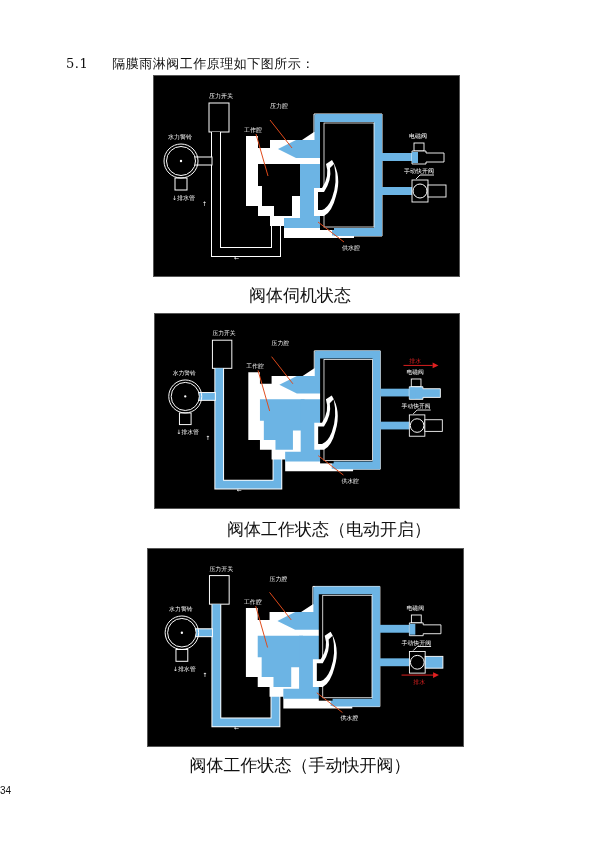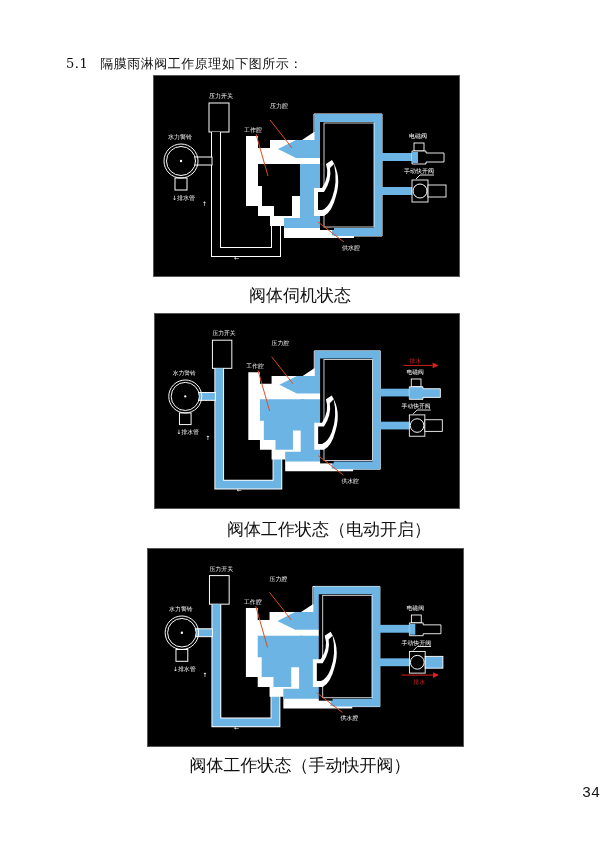--- a/index.html
+++ b/index.html
@@ -1,25 +1,25 @@
 <!DOCTYPE html>
 <html><head>
 <meta charset="utf-8">
 <style>
   html, body { margin: 0; padding: 0; background: #ffffff; }
   body { width: 600px; height: 848px; position: relative; overflow: hidden;
          font-family: "DejaVu Serif", "Liberation Serif", serif; color: #111; }
   .heading { position: absolute; left: 66px; top: 55px; font-size: 13px; letter-spacing: 0.5px; }
-  .heading .num { margin-right: 12px; }
+  .heading .num { margin-right: 24px; }
   .figure { position: absolute; background: #000; border: 1px solid #555; overflow: hidden; }
   .figure svg { display: block; width: 100%; height: 100%; }
   .caption { position: absolute; left: 0; width: 600px; text-align: center;
              font-family: "DejaVu Sans", "Liberation Sans", sans-serif; font-size: 17px; color: #111; }
-  .page-num { position: absolute; left: 0; width: 600px; top: 785px; text-align: right;
-              font-size: 15px; font-family: Liberation Mono, monospace; }
+  .page-num { position: absolute; left: 0; width: 600px; top: 785px; text-align: left;
+              font-size: 10px; font-family: Liberation Sans, sans-serif; }
   .lbl { font-family: "DejaVu Sans", sans-serif; font-size: 6px; fill: #fff; }
   .lbl-red { font-family: "DejaVu Sans", sans-serif; font-size: 6px; fill: #e02020; }
 </style>
 </head>
 <body>
 
 <div class="heading">
   <span class="num">5.1</span><span>隔膜雨淋阀工作原理如下图所示：</span>
 </div>
 

